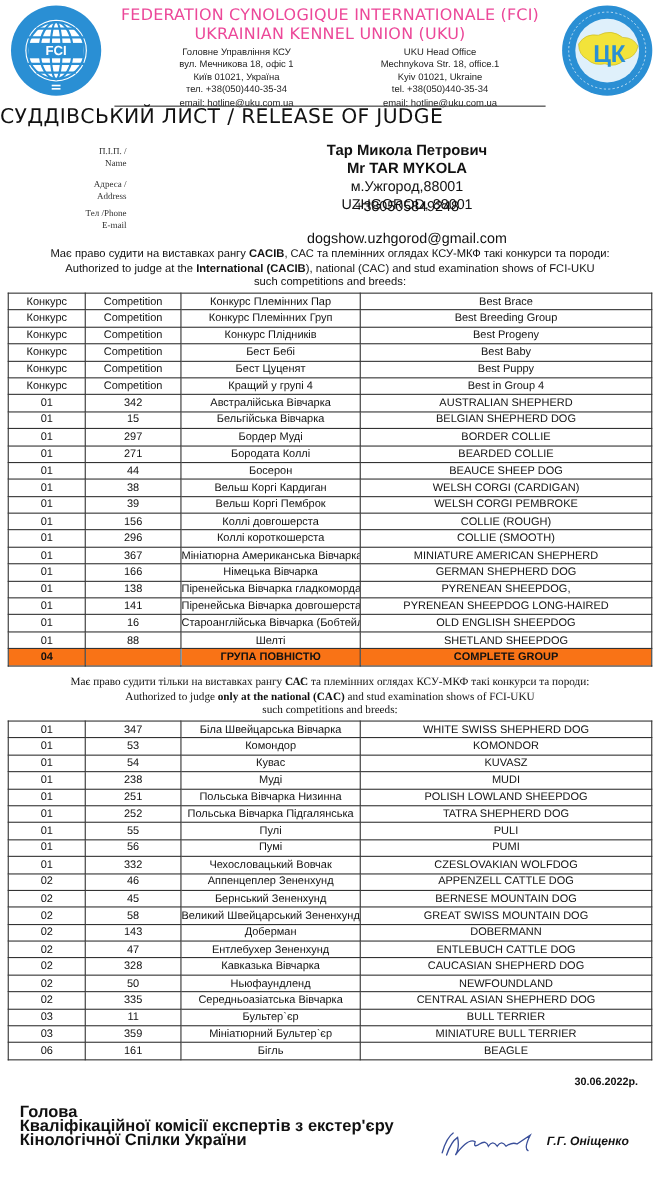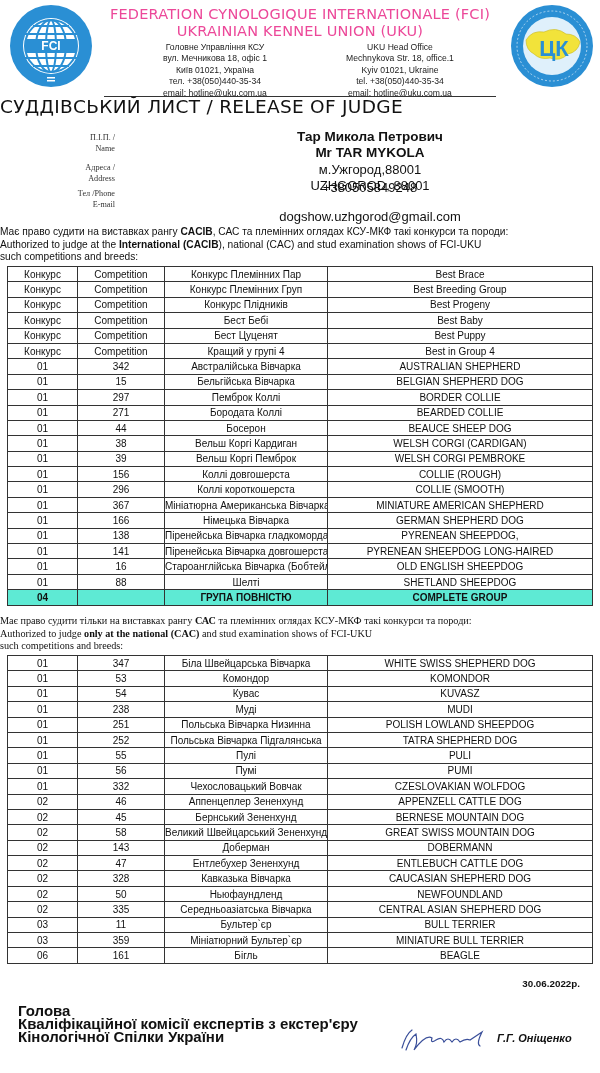--- a/index.html
+++ b/index.html
@@ -7,26 +7,26 @@
   .logo { position: absolute; width: 84px; height: 84px; }
   #fci-logo { left: 9px; top: 4px; }
   #uku-logo { left: 510px; top: 4px; }
   .hdr-title { position: absolute; left: 0; width: 600px; text-align: center; font-family: "DejaVu Sans", sans-serif; font-size: 14.5px; letter-spacing: 0.2px; color: #ec4899; }
   .hdr-addr { position: absolute; width: 200px; text-align: center; font-size: 8.6px; line-height: 11.4px; color: #222; }
   .rule { position: absolute; left: 104px; width: 392px; top: 96px; height: 0; border-top: 1.5px solid #333; }
   .release-title { position: absolute; left: 0; width: 600px; top: 96px; font-family: "DejaVu Sans", sans-serif; font-size: 18.5px; color: #111; letter-spacing: 0.3px; }
   .lbl { position: absolute; right: 485px; text-align: right; font-family: "Liberation Serif", serif; font-size: 8.2px; line-height: 10.5px; color: #333; }
   .judge-line { position: absolute; left: 190px; width: 360px; text-align: center; font-size: 13px; line-height: 16px; color: #111; }
   .judge-line.b { font-weight: bold; font-size: 13.5px; }
-  .para { position: absolute; left: 0; width: 600px; font-size: 10.2px; line-height: 12.5px; color: #111; }
+  .para { position: absolute; left: 0; width: 600px; text-align: center; font-size: 10.2px; line-height: 12.5px; color: #111; }
   .para b { font-weight: bold; }
   table.breeds { position: absolute; left: 7px; width: 585px; border-collapse: collapse; table-layout: fixed; font-size: 10px; }
   table.breeds td { border: 1px solid #333; text-align: center; padding: 0; height: 14.4px; line-height: 13px; white-space: nowrap; overflow: hidden; }
   table.breeds col.c1 { width: 70px; } table.breeds col.c2 { width: 87px; } table.breeds col.c3 { width: 163px; } table.breeds col.c4 { width: 265px; }
-  table.breeds tr.group td { background: #5eead4; font-weight: bold; }
+  table.breeds tr.group td { background: #f97316; font-weight: bold; }
   .date { position: absolute; right: 20px; top: 978px; font-size: 9.8px; font-weight: bold; text-align: right; }
   .sign-block { position: absolute; left: 18px; top: 1004px; font-size: 15px; font-weight: bold; line-height: 13.2px; }
   .sign-name { position: absolute; left: 497px; top: 1032px; font-size: 11px; font-weight: bold; font-style: italic; }
   .signature { position: absolute; left: 396px; top: 1024px; width: 100px; height: 30px; }
 </style>
 </head>
 <body>
 
 <svg id="fci-logo" class="logo" viewBox="0 0 84 84">
   <circle cx="42" cy="42" r="41" fill="#2a8fd4"></circle>
@@ -153,21 +153,21 @@
       </tr>
       <tr>
         <td>01</td>
         <td>15</td>
         <td>Бельгійська Вівчарка</td>
         <td>BELGIAN SHEPHERD DOG</td>
       </tr>
       <tr>
         <td>01</td>
         <td>297</td>
-        <td>Пемброк Коллі</td>
+        <td>Бордер Муді</td>
         <td>BORDER COLLIE</td>
       </tr>
       <tr>
         <td>01</td>
         <td>271</td>
         <td>Бородата Коллі</td>
         <td>BEARDED COLLIE</td>
       </tr>
       <tr>
         <td>01</td>

